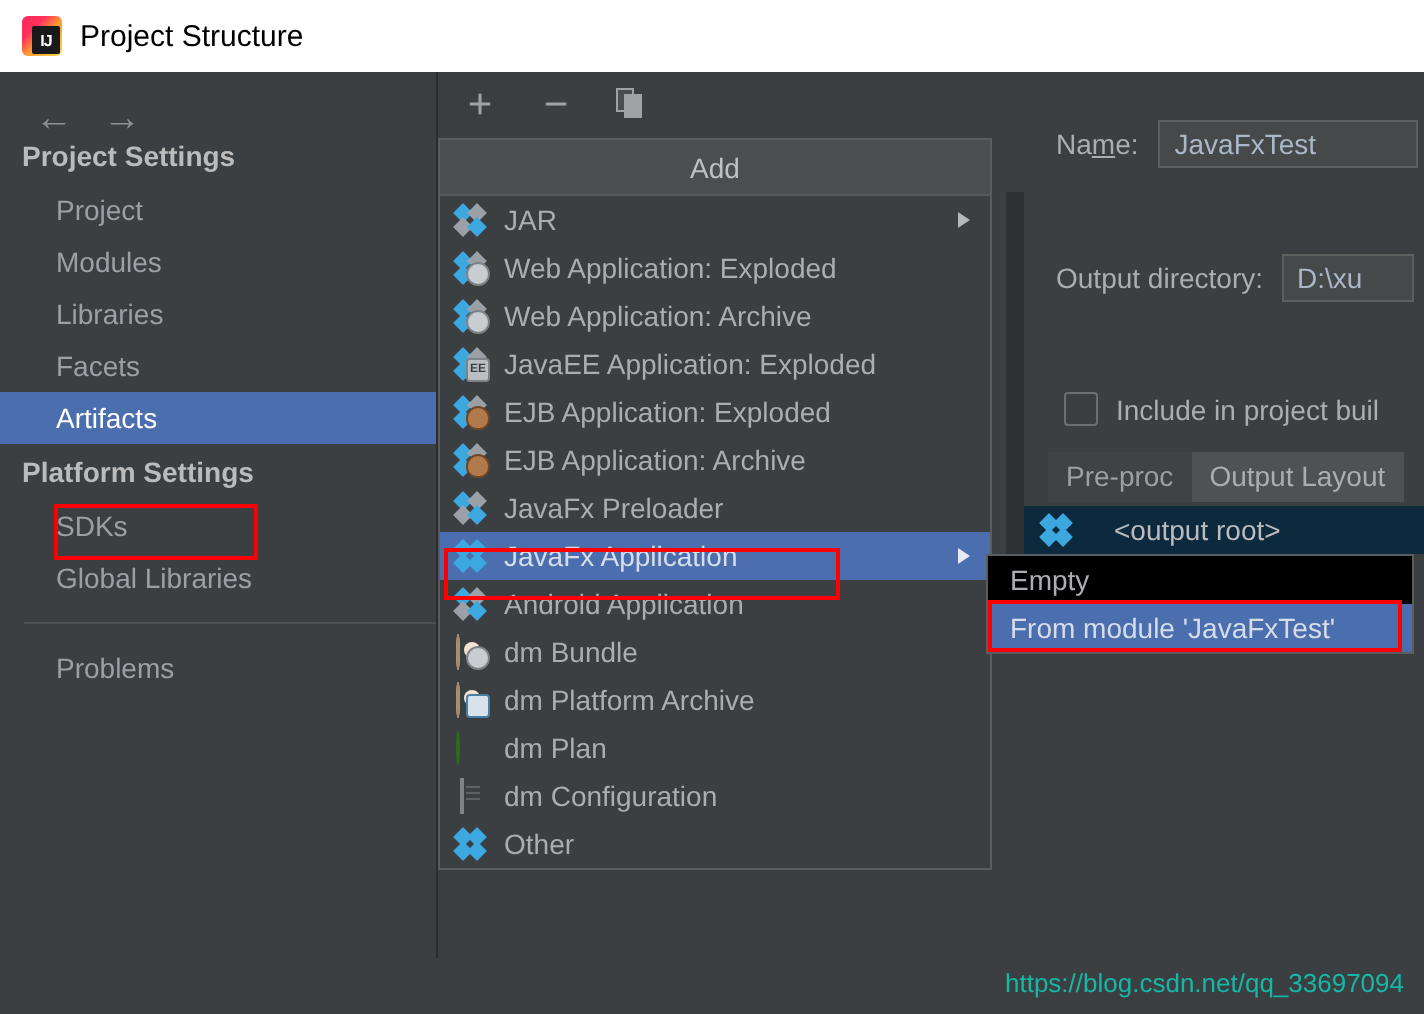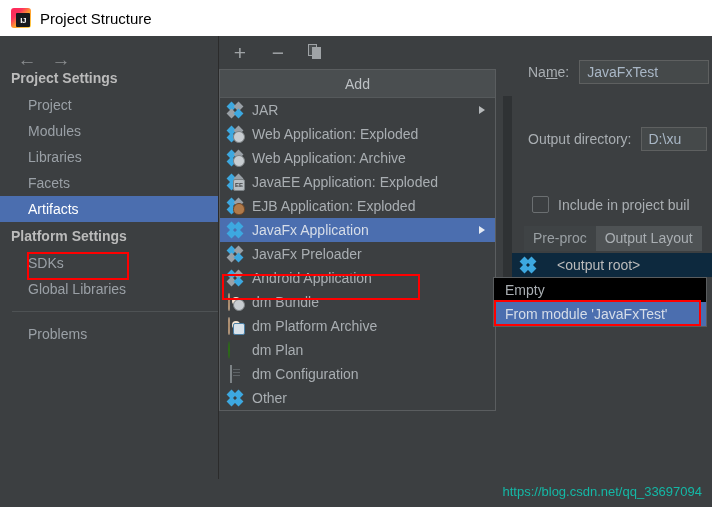--- a/index.html
+++ b/index.html
@@ -531,40 +531,49 @@
     <div class="menu-item">
       <span class="icn">
         <span class="dia d-blue d-tl"></span>
           <span class="dia d-gray d-tr"></span>
         <span class="dia d-blue d-bl"></span>
           <span class="badge badge-bean"></span>
       </span>
       <span class="mlabel">EJB Application: Exploded</span>
     </div>
 
+    <div class="menu-item">
+      <span class="icn">
+        <span class="dia d-blue d-tl"></span>
+          <span class="dia d-gray d-tr"></span>
+        <span class="dia d-blue d-bl"></span>
+          <span class="badge badge-bean"></span>
+      </span>
+      <span class="mlabel">EJB Application: Archive</span>
+    </div>
+
+    <div class="menu-item">
+      <span class="icn">
+        <span class="dia d-blue d-tl"></span>
+          <span class="dia d-gray d-tr"></span>
+        <span class="dia d-gray d-bl"></span>
+          <span class="dia d-blue d-br"></span>
+      </span>
+      <span class="mlabel">JavaFx Preloader</span>
+    </div>
 
     <div class="menu-item selected">
       <span class="icn">
         <span class="dia d-blue d-tl"></span>
           <span class="dia d-blue d-tr"></span>
         <span class="dia d-blue d-bl"></span>
           <span class="dia d-blue d-br"></span>
       </span>
       <span class="mlabel">JavaFx Application</span>
       <span class="submenu-arrow"></span>
-    </div>
-
-    <div class="menu-item">
-      <span class="icn">
-        <span class="dia d-blue d-tl"></span>
-          <span class="dia d-gray d-tr"></span>
-        <span class="dia d-gray d-bl"></span>
-          <span class="dia d-blue d-br"></span>
-      </span>
-      <span class="mlabel">JavaFx Preloader</span>
     </div>
 
     <div class="menu-item">
       <span class="icn">
         <span class="dia d-blue d-tl"></span>
           <span class="dia d-gray d-tr"></span>
         <span class="dia d-gray d-bl"></span>
           <span class="dia d-blue d-br"></span>
       </span>
       <span class="mlabel">Android Application</span>

